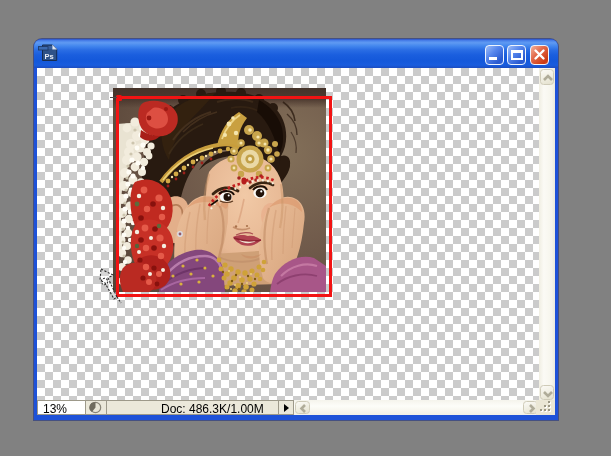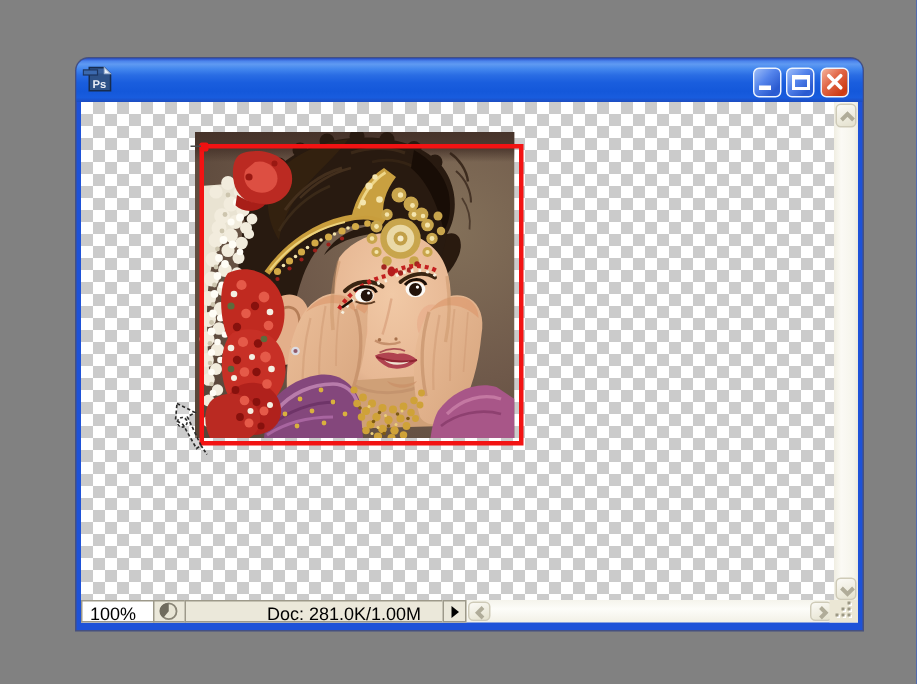--- a/index.html
+++ b/index.html
@@ -1,18 +1,18 @@
 <!DOCTYPE html>
 <html><head>
 <meta charset="utf-8">
 <style>
   html,body{margin:0;padding:0;}
   body{width:611px;height:456px;background:#818181;overflow:hidden;
        font-family:"Liberation Sans", sans-serif;position:relative;}
-  .win{position:absolute;left:51px;top:39px;width:524px;height:381px;
+  .win{position:absolute;left:34px;top:39px;width:524px;height:381px;
        background:#1e52d8;border-radius:8px 8px 0 0;
        box-shadow:0 0 0 1px rgba(20,40,130,.55);}
   .title{position:absolute;left:0;top:0;width:524px;height:29px;
        border-radius:8px 8px 0 0;
        background:linear-gradient(180deg,#2a50c8 0%,#4b84ec 6%,#5f9af2 13%,#4387ee 24%,#2a6de4 38%,#1a5ede 55%,#1458da 75%,#185cde 90%,#1c4cc0 100%);}
   .ticon{position:absolute;left:6px;top:6px;width:17px;height:17px;}
   .ttext{position:absolute;left:26px;top:7px;font-size:13.5px;font-weight:bold;color:#fff;
        text-shadow:1px 1px 1px rgba(10,30,90,.8);letter-spacing:0px;white-space:nowrap;}
   .btn{position:absolute;top:6px;width:19px;height:20px;border-radius:4px;
        border:1px solid #eef4fe;box-sizing:border-box;}
@@ -478,30 +478,30 @@
     <div class="sbtn" style="left:1px;top:317px;width:14px;height:15px;">
       <svg width="14" height="16" viewBox="0 0 14 16">
           <path d="M3,6 L7,10 L11,6" fill="none" stroke="#b0ac99" stroke-width="2.6"></path>
         </svg>
     </div>
   </div>
 
   <div class="hscrollrow"></div>
   <div class="statusbar">
     <div class="cell" style="left:0px;width:48px;background:#fff;">
-      <span style="position:absolute;left:5px;top:1px;">100%</span>
+      <span style="position:absolute;left:5px;top:1px;">13%</span>
     </div>
     <div class="cell" style="left:48px;width:21px;">
       <svg width="19" height="13" viewBox="0 0 19 13" style="position:absolute;left:0px;top:0px;">
         <circle cx="9.5" cy="6.5" r="5.2" fill="#e8e5d6" stroke="#8a8678" stroke-width="1.2"></circle>
         <path d="M9.5,6.5 L9.5,1.3 A5.2,5.2 0 0 0 5.9,10.9 Z" fill="#6f6b5e"></path>
       </svg>
     </div>
     <div class="cell" style="left:69px;width:172px;">
-      <span style="position:absolute;left:54px;top:1px;">Doc: 281.0K/1.00M</span>
+      <span style="position:absolute;left:54px;top:1px;">Doc: 486.3K/1.00M</span>
     </div>
     <div class="cell" style="left:241px;width:16px;border-right:1px solid #9d998a;">
       <span style="position:absolute;left:5px;top:2.5px;width:0;height:0;
         border-left:5.5px solid #000;border-top:4.5px solid transparent;border-bottom:4.5px solid transparent;"></span>
     </div>
     <div class="sbtn" style="left:258px;top:1px;width:15px;height:13px;">
       <svg width="15" height="13" viewBox="0 0 15 13">
           <path d="M9,3 L5.5,6.5 L9,10" fill="none" stroke="#b0ac99" stroke-width="2.6"></path>
         </svg>
     </div>

